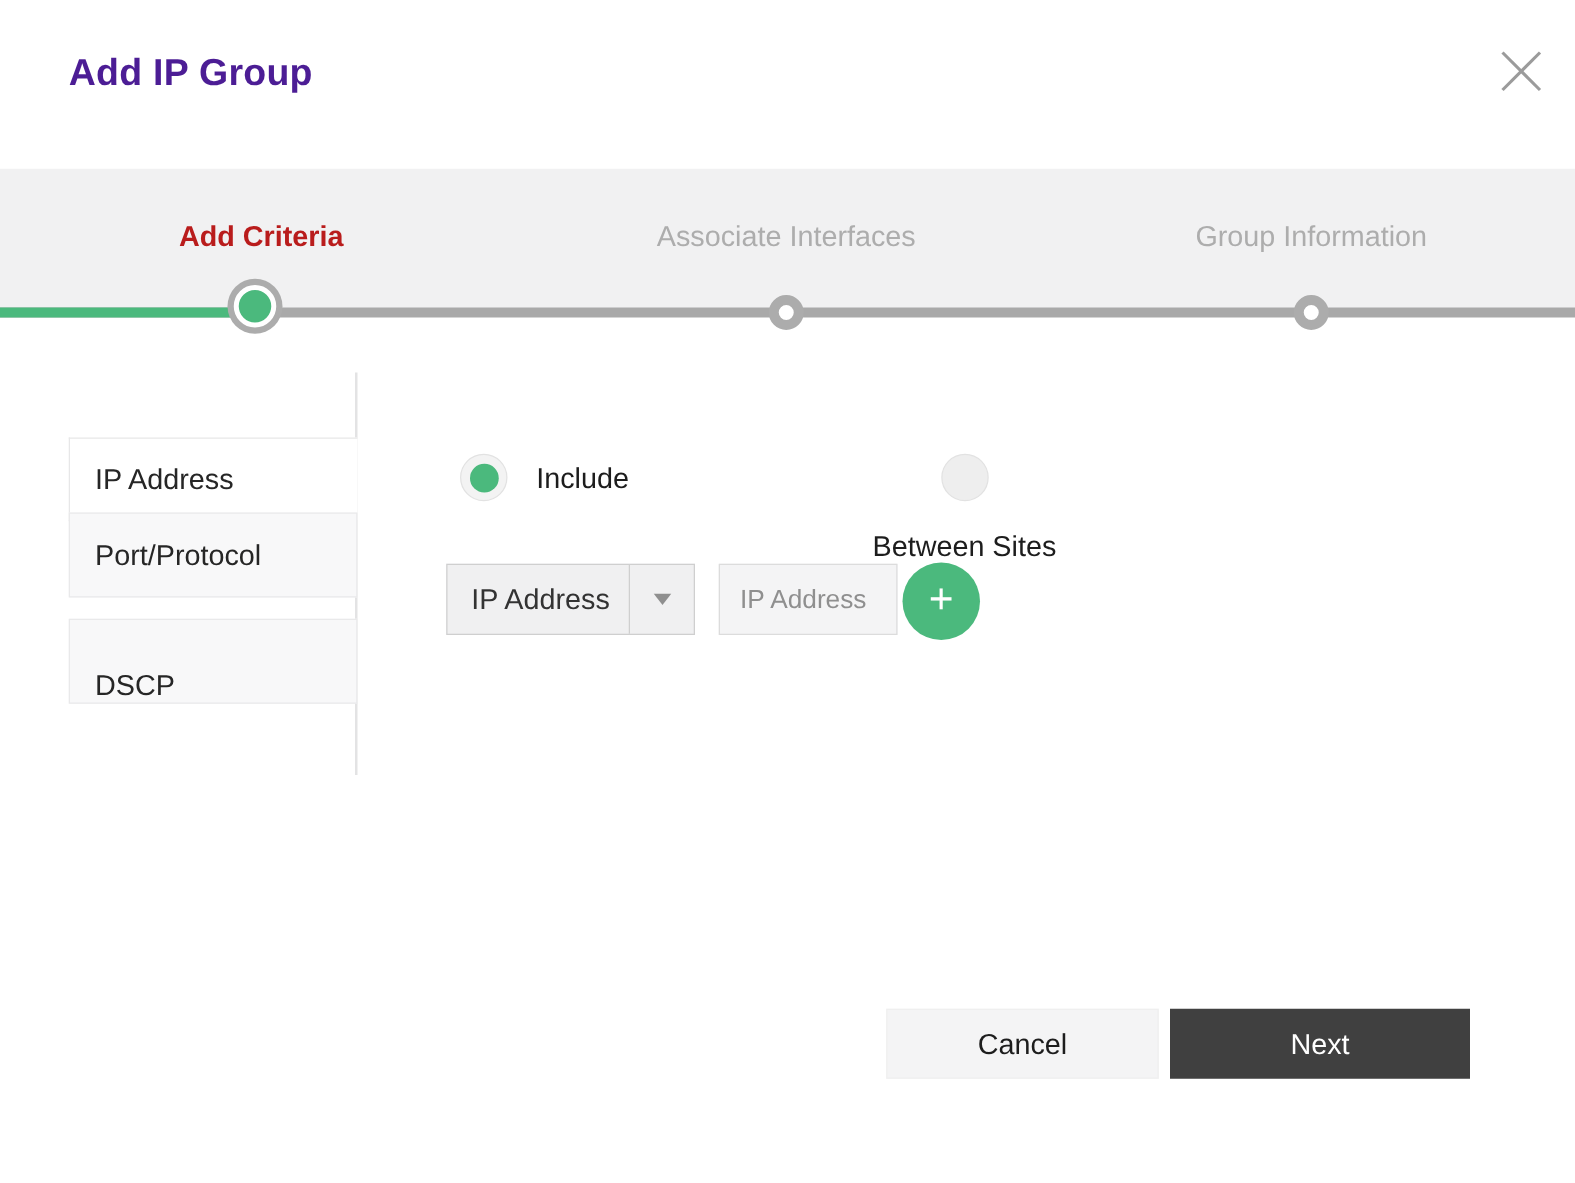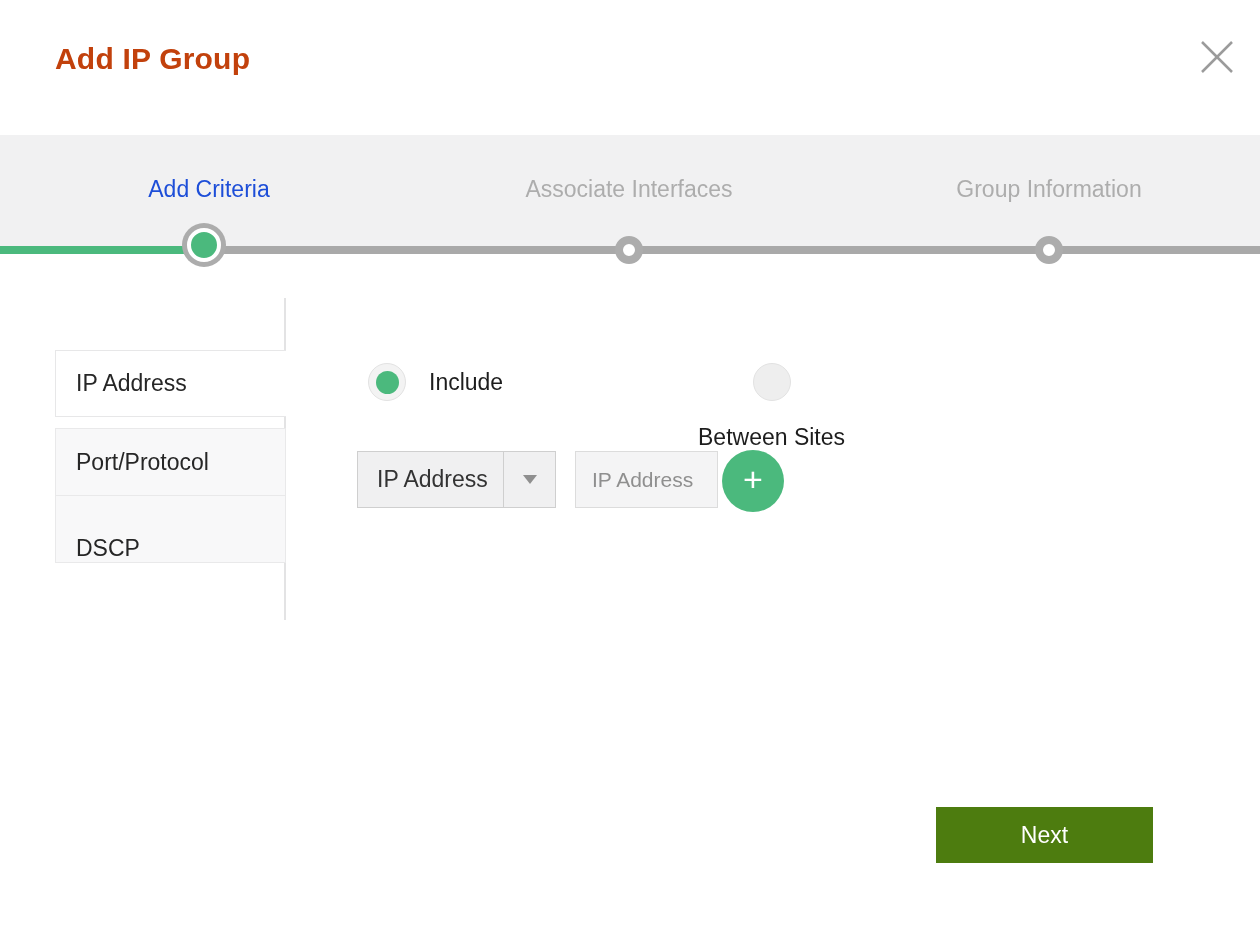--- a/index.html
+++ b/index.html
@@ -14,21 +14,21 @@
     overflow: hidden;
   }
 
   
   .dialog-title {
     position: absolute;
     left: 55px;
     top: 42px;
     font-size: 30px;
     font-weight: 600;
-    color: #c2410c;
+    color: #4c1d95;
     letter-spacing: 0.2px;
   }
   .close-btn {
     position: absolute;
     top: 36px;
     right: 22px;
     width: 42px;
     height: 42px;
     display: flex;
     align-items: center;
@@ -45,21 +45,21 @@
     width: 1260px; height: 112px;
     background: #f1f1f2;
   }
   .step-label {
     position: absolute;
     top: 176px;
     transform: translateX(-50%);
     font-size: 23px;
     white-space: nowrap;
   }
-  .step-label.active { color: #1d4ed8; font-weight: 400; text-align: right; }
+  .step-label.active { color: #b91c1c; font-weight: 700; text-align: right; }
   .step-label.upcoming { color: #adadad; font-weight: 400; }
   .step-label:nth-of-type(1) {}
   #step1 { left: 209px; }
   #step2 { left: 629px; }
   #step3 { left: 1049px; }
 
   .progress-track {
     position: absolute;
     left: 0; top: 246px;
     width: 1260px; height: 8px;
@@ -112,21 +112,21 @@
     color: #262626;
     cursor: pointer;
     z-index: 1;
   }
   .criteria-tab.selected {
     top: 350px; height: 67px;
     background: #ffffff;
     border: 1px solid #e7e7e8;
     border-right: none;
   }
-  .criteria-tab.t2 { top: 428px; height: 68px; }
+  .criteria-tab.t2 { top: 410px; height: 68px; }
   .criteria-tab.t3 { top: 495px; height: 68px; align-items: flex-end; }
   .criteria-tab.unselected {
     background: #f8f8f9;
     border: 1px solid #e9e9ea;
   }
 
   
   .radio-group {
     position: absolute;
     top: 363px;
@@ -231,22 +231,22 @@
     background: #f4f4f5;
     border: 1px solid #efefef;
     font-size: 23px;
     color: #1d1d1d;
     font-family: "Liberation Sans", "DejaVu Sans", sans-serif;
     cursor: pointer;
   }
   .next-btn {
     position: absolute;
     left: 936px; top: 807px;
-    width: 217px; height: 56px;
-    background: #4d7c0f;
+    width: 240px; height: 56px;
+    background: #404040;
     border: none;
     font-size: 23px;
     color: #ffffff;
     font-family: "Liberation Sans", "DejaVu Sans", sans-serif;
     cursor: pointer;
   }
 </style>
 </head>
 <body>
 
@@ -299,15 +299,16 @@
     <span class="dd-value">IP Address</span>
     <span class="dd-caret-zone">
       <span class="caret-down"></span>
     </span>
   </div>
   <input class="ip-input" type="text" placeholder="IP Address" style="">
   <button class="add-btn">
     <span>+</span>
   </button>
 
+  <button class="cancel-btn">Cancel</button>
   <button class="next-btn">Next</button>
 
 </div>
 
 </body></html>

